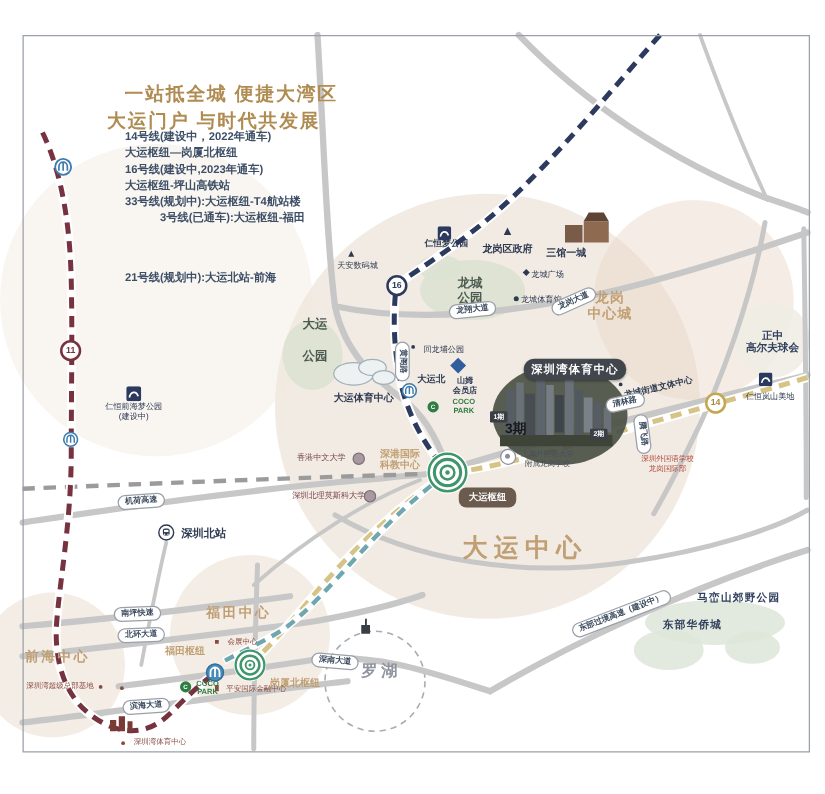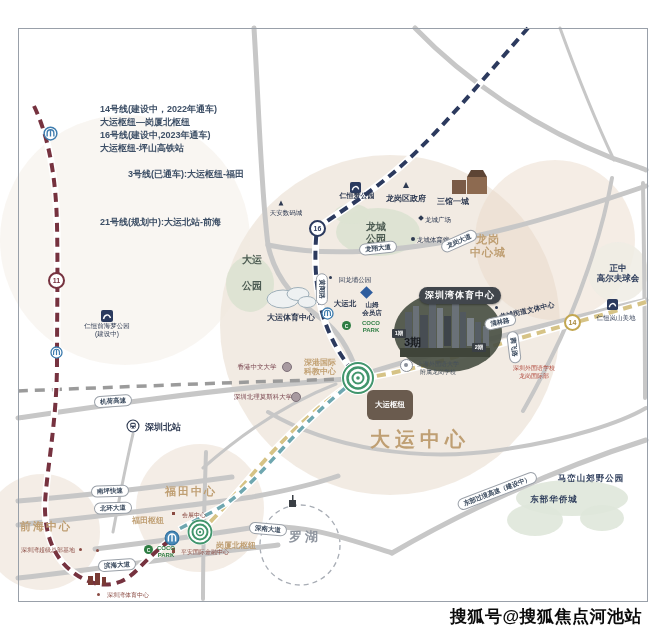--- a/index.html
+++ b/index.html
@@ -146,24 +146,27 @@
       <circle cx="200" cy="532" r="13" fill="#fff"></circle>
       <circle cx="200" cy="532" r="11.5" fill="none" stroke="#41956c" stroke-width="1.8"></circle>
       <circle cx="200" cy="532" r="7.5" fill="none" stroke="#41956c" stroke-width="2"></circle>
       <circle cx="200" cy="532" r="3.5" fill="none" stroke="#41956c" stroke-width="1.5"></circle>
       <circle cx="200" cy="532" r="1.2" fill="#41956c"></circle>
     </g>
   </svg>
 
   <div class="map-border"></div>
 
+  <div class="c bold" style="left:185px;top:76px;font-size:15px;letter-spacing:1.5px;color:#b08c52;">一站抵全城 便捷大湾区</div>
+  <div class="c bold" style="left:171px;top:97px;font-size:15px;letter-spacing:1.5px;color:#b08c52;">大运门户 与时代共发展</div>
   <div class="rot bold" style="left:100px;top:103px;font-size:9px;color:#3d4f66;">14号线(建设中，2022年通车)</div>
   <div class="rot bold" style="left:100px;top:116px;font-size:9px;color:#3d4f66;">大运枢纽—岗厦北枢纽</div>
   <div class="rot bold" style="left:100px;top:129px;font-size:9px;color:#3d4f66;">16号线(建设中,2023年通车)</div>
   <div class="rot bold" style="left:100px;top:142px;font-size:9px;color:#3d4f66;">大运枢纽-坪山高铁站</div>
+  <div class="rot bold" style="left:100px;top:155px;font-size:9px;color:#3d4f66;">33号线(规划中):大运枢纽-T4航站楼</div>
   <div class="rot bold" style="left:100px;top:168px;font-size:9px;color:#3d4f66;margin-left:28px;">3号线(已通车):大运枢纽-福田</div>
   <div class="rot bold" style="left:100px;top:181px;font-size:9px;color:#3d4f66;margin-top:35px;">21号线(规划中):大运北站-前海</div>
 
   <div class="lbadge" style="left:48px;top:272px;border:2px solid #76323f;color:#76323f;">11</div>
   <div class="lbadge" style="left:309px;top:220px;border:2px solid #2c3a5e;color:#2c3a5e;">16</div>
   <div class="lbadge" style="left:564px;top:314px;border:2px solid #c3a751;color:#a8893c;">14</div>
 
   <span class="mlogo" style="left:43px;top:126px;">
     <svg width="15" height="15" viewBox="0 0 20 20">
         <circle cx="10" cy="10" r="8.5" fill="#fff" stroke="#3e7cae" stroke-width="2"></circle>
@@ -249,21 +252,21 @@
   <span class="slogo" style="left:400px;top:359px;width:11px;height:11px;"></span>
   <div class="c" style="left:438px;top:364px;font-size:6px;color:#46505c;">上海外国语大学</div>
   <div class="c" style="left:438px;top:372px;font-size:6px;color:#46505c;">附属龙岗学校</div>
 
   <div class="c red" style="left:534px;top:368px;font-size:6px;">深圳外国语学校</div>
   <div class="c red" style="left:534px;top:376px;font-size:6px;">龙岗国际部</div>
 
   <span class="dot" style="left:495px;top:306px;width:3px;height:3px;"></span>
   <div class="c navy bold" style="left:527px;top:311px;font-size:7px;transform:translate(-50%,-50%) rotate(-13deg);">龙城街道文体中心</div>
 
-  <div class="hub-pill bold" style="left:367px;top:390px;width:46px;height:30px;font-size:7.5px;">大运枢纽</div>
+  <div class="hub-pill bold" style="left:367px;top:390px;width:46px;height:16px;font-size:7.5px;">大运枢纽</div>
   <div class="c tan bold" style="left:420px;top:439px;font-size:20px;letter-spacing:5px;">大运中心</div>
 
   <div class="c bold" style="left:320px;top:363px;font-size:8px;color:#c2a173;">深港国际</div>
   <div class="c bold" style="left:320px;top:372px;font-size:8px;color:#c2a173;">科教中心</div>
 
   <div class="c" style="left:257px;top:367px;font-size:6.5px;color:#7a4650;">香港中文大学</div>
   <span class="crest" style="left:282px;top:362px;width:8px;height:8px;"></span>
   <div class="c" style="left:263px;top:397px;font-size:6.5px;color:#7a4650;">深圳北理莫斯科大学</div>
   <span class="crest" style="left:291px;top:392px;width:8px;height:8px;"></span>
 
@@ -316,15 +319,14 @@
   <div class="pill" style="left:500px;top:322px;transform:translate(-50%,-50%) rotate(-12deg);">清林路</div>
   <div class="pill" style="left:322px;top:289px;transform:translate(-50%,-50%) rotate(90deg);">黄阁路</div>
   <div class="pill" style="left:514px;top:347px;transform:translate(-50%,-50%) rotate(83deg);">腾飞路</div>
   <div class="pill" style="left:497px;top:491px;transform:translate(-50%,-50%) rotate(-21deg);">东部过境高速（建设中）</div>
   <div class="pill" style="left:113px;top:401px;transform:translate(-50%,-50%) rotate(-4deg);">机荷高速</div>
   <div class="pill" style="left:110px;top:491px;transform:translate(-50%,-50%) rotate(-2deg);">南坪快速</div>
   <div class="pill" style="left:113px;top:508px;transform:translate(-50%,-50%) rotate(-2deg);">北环大道</div>
   <div class="pill" style="left:268px;top:529px;transform:translate(-50%,-50%) rotate(5deg);">深南大道</div>
   <div class="pill" style="left:117px;top:565px;transform:translate(-50%,-50%) rotate(-4deg);">滨海大道</div>
 
-  <div class="wm" style="left:450px;top:605px;font-size:17px;letter-spacing:0.5px;">搜狐号@搜狐焦点河池站</div>
 
 </div>
 
 </body></html>

